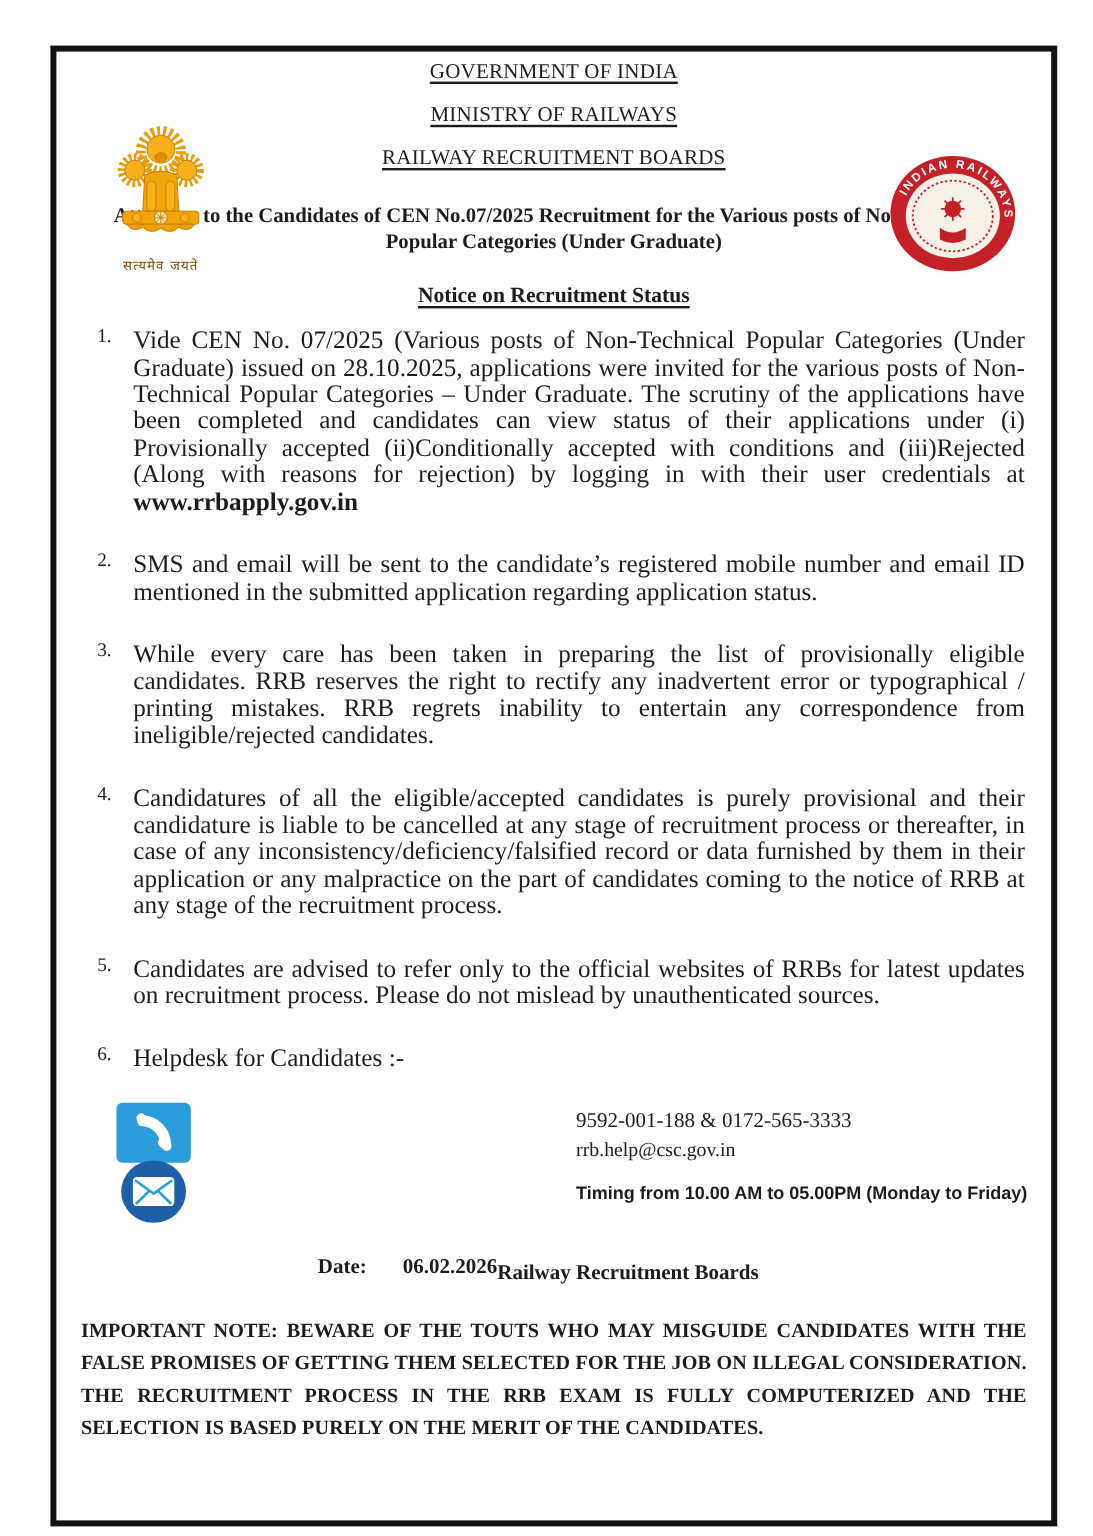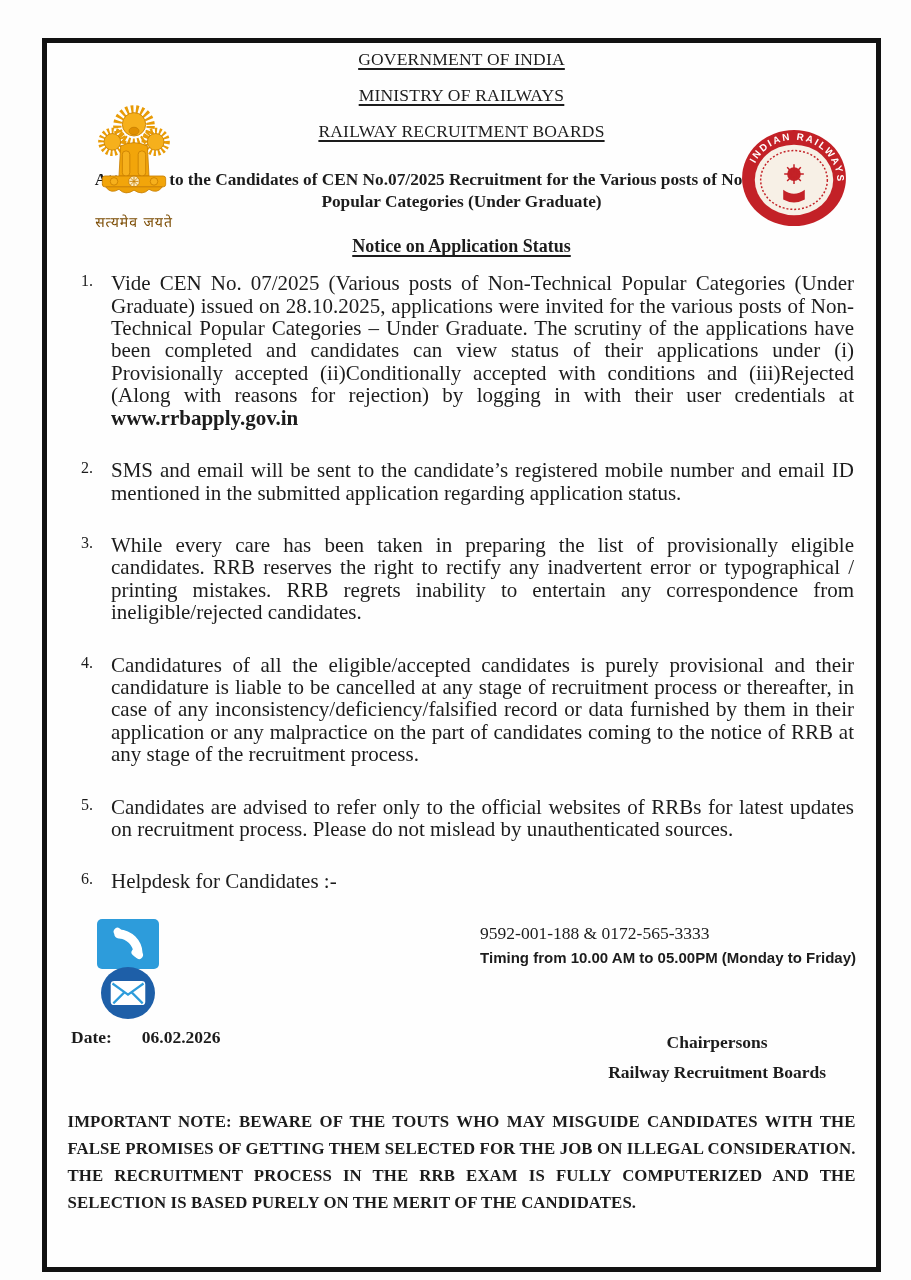--- a/index.html
+++ b/index.html
@@ -37,21 +37,21 @@
     text-align: center;
     font-weight: bold;
     font-size: 19.5px;
     letter-spacing: .4px;
   }
   .emblem {
     position: absolute; left: 30px; top: 52px;
     width: 114px; text-align: center;
   }
   .emblem-caption {
-    font-size: 14px; color: #7a4a00; letter-spacing: 1px; margin-top: 1px;
+    font-size: 11px; color: #7a4a00; letter-spacing: 1px; margin-top: 1px;
     font-family: "DejaVu Sans", sans-serif;
   }
   .raillogo { position: absolute; right: 26px; top: 86px; width: 110px; }
   .attention {
     margin: 27px auto 4px;
     width: 770px;
     text-align: center;
     font-weight: bold;
     font-size: 17.3px;
     line-height: 1.28;
@@ -84,25 +84,25 @@
     width: 54px; height: 52px; border-radius: 50%;
     background: #1E5FA8;
     margin: -2px 0 0 4px;
     display: flex; align-items: center; justify-content: center;
   }
   .clines { padding: 4px 0 0 28px; }
   .cl-phone { font-size: 17.5px; }
   .cl-email { font-size: 16.5px; margin-top: 4px; }
   .cl-timing {
     font-family: "Liberation Sans", "DejaVu Sans", sans-serif;
-    font-weight: bold; font-size: 15px; margin-top: 5px;
+    font-weight: bold; font-size: 15px; margin-top: 18px;
   }
   .date-row {
-    margin-top: 4px;
-    display: flex; justify-content: space-between; align-items: flex-start;
+    margin-top: 22px;
+    display: flex; justify-content: center; align-items: flex-start;
     padding: 0 4px;
   }
   .date-block { font-weight: bold; font-size: 17.5px; }
   .date-block .val { margin-left: 30px; }
   .sign-block {
     text-align: center; font-weight: bold; font-size: 17.5px;
     margin-right: 26px; line-height: 1.75;
   }
   .important-note {
     margin: 20px auto 0;
@@ -166,21 +166,21 @@
     </svg>
   </div>
 
   <div class="hline"><span>GOVERNMENT OF INDIA</span></div>
   <div class="hline"><span>MINISTRY OF RAILWAYS</span></div>
   <div class="hline"><span>RAILWAY RECRUITMENT BOARDS</span></div>
 
 
   <div class="attention">Attention to the Candidates of CEN No.07/2025 Recruitment for the Various posts of Non-Technical Popular Categories (Under Graduate)</div>
 
-  <div class="section-title"><span>Notice on Application Status</span></div>
+  <div class="section-title"><span>Notice on Recruitment Status</span></div>
 
   <div class="list">
     <div class="item">
       <span class="num">1.</span>
       <p class="itext"><span>Vide CEN No. 07/2025 (Various posts of Non-Technical Popular Categories (Under Graduate) issued on 28.10.2025, applications were invited for the various posts of Non-Technical Popular Categories – Under Graduate. The scrutiny of the applications have been completed and candidates can view status of their applications under (i) Provisionally accepted (ii)Conditionally accepted with conditions and (iii)Rejected (Along with reasons for rejection) by logging in with their user credentials at</span> <b>www.rrbapply.gov.in</b></p>
     </div>
     <div class="item">
       <span class="num">2.</span>
       <p class="itext">SMS and email will be sent to the candidate’s registered mobile number and email ID mentioned in the submitted application regarding application status.</p>
     </div>
@@ -214,29 +214,29 @@
       <div class="mail-ico">
         <svg width="38" height="28" viewBox="0 0 44 32">
           <rect x="2" y="2" width="40" height="28" rx="4" fill="#ffffff"></rect>
           <path d="M4 5 L22 18 L40 5" stroke="#2D9CDB" stroke-width="2.5" fill="none"></path>
           <path d="M5 28 L18 15 M39 28 L26 15" stroke="#2D9CDB" stroke-width="2.5" fill="none"></path>
         </svg>
       </div>
     </div>
     <div class="clines">
       <div class="cl-phone">9592-001-188 &amp; 0172-565-3333</div>
+      <div class="cl-email">rrb.help@csc.gov.in</div>
       <div class="cl-timing">Timing from 10.00 AM to 05.00PM (Monday to Friday)</div>
     </div>
   </div>
 
   <div class="date-row">
     <div class="date-block">
       <span>Date:</span><span class="val">06.02.2026</span>
     </div>
     <div class="sign-block">
-      <div>Chairpersons</div>
       <div>Railway Recruitment Boards</div>
     </div>
   </div>
 
   <p class="important-note">IMPORTANT NOTE: BEWARE OF THE TOUTS WHO MAY MISGUIDE CANDIDATES WITH THE FALSE PROMISES OF GETTING THEM SELECTED FOR THE JOB ON ILLEGAL CONSIDERATION. THE RECRUITMENT PROCESS IN THE RRB EXAM IS FULLY COMPUTERIZED AND THE SELECTION IS BASED PURELY ON THE MERIT OF THE CANDIDATES.</p>
 
 </div>
 
 </body></html>

